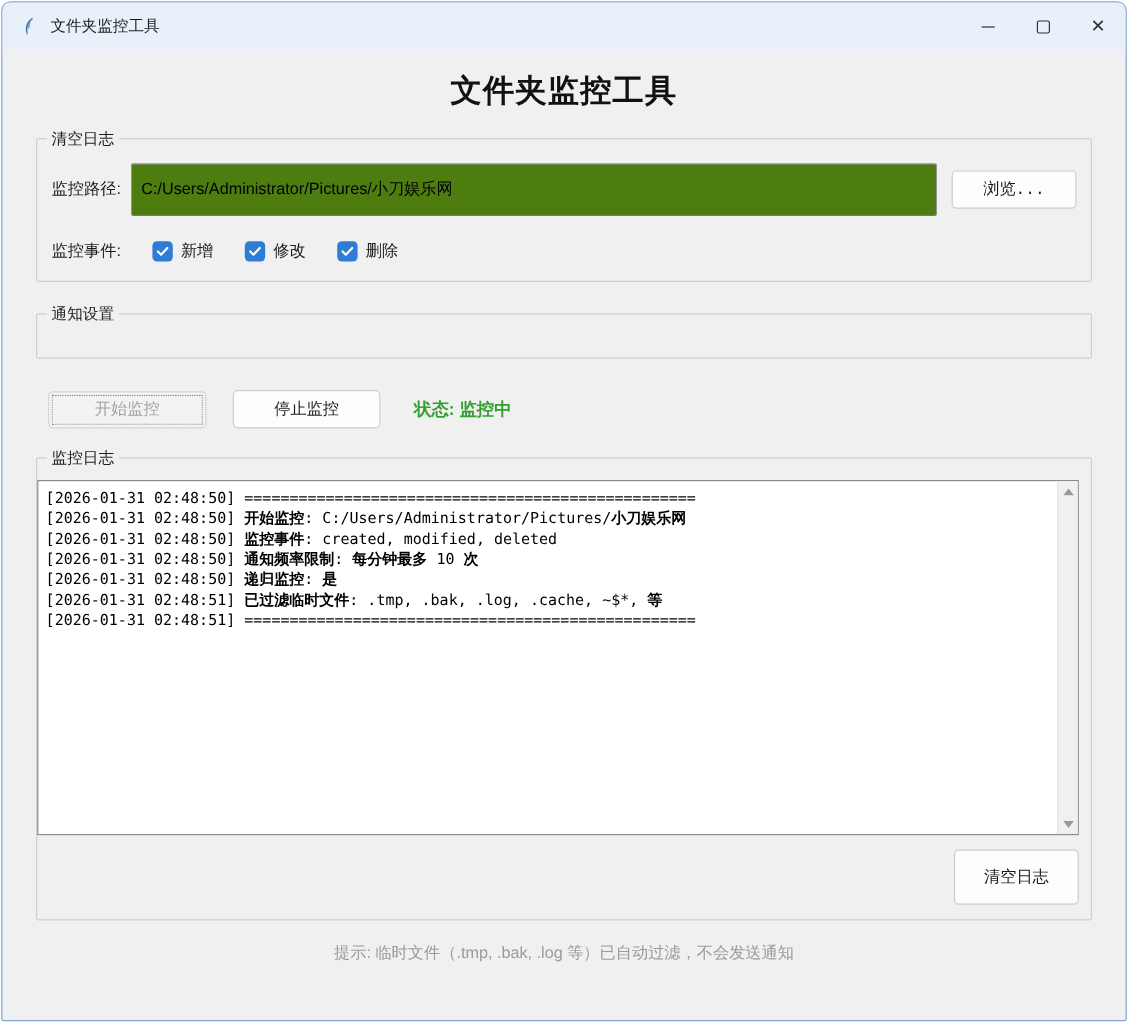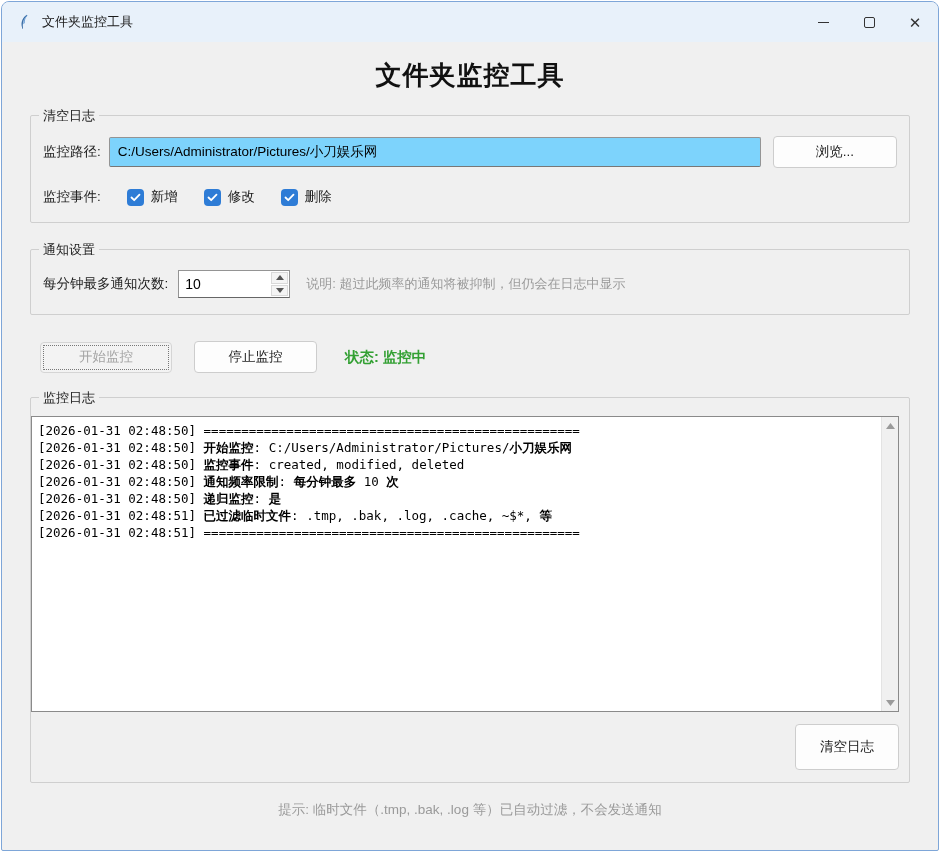--- a/index.html
+++ b/index.html
@@ -45,31 +45,31 @@
   }
   .groupbox .group-label {
     position: absolute; top: -9px; left: 8px; background: #f0f0f0;
     padding: 0 4px; font-size: 13px; color: #1b1b1b;
   }
 
   .row { display: flex; align-items: center; }
   .field-label { font-size: 13.5px; color: #1b1b1b; white-space: nowrap; }
 
   .path-entry {
-    flex: 1; height: 30px; margin-left: 8px; background: #7dd3fc;
+    flex: 1; height: 44px; margin-left: 8px; background: #4d7c0f;
     border: 1px solid #949494; border-bottom-color: #777; border-radius: 2px;
     font-size: 13.5px; padding: 0 8px; color: #000;
     font-family: "Liberation Sans", sans-serif;
   }
   .btn {
     background: #fdfdfd; border: 1px solid #cdcdcd; border-radius: 4px;
     font-size: 13.5px; color: #1b1b1b; cursor: default;
     font-family: "Liberation Sans", sans-serif;
   }
-  .browse-btn { width: 124px; height: 32px; margin-left: 12px; }
+  .browse-btn { width: 104px; height: 32px; margin-left: 12px; font-family: Liberation Mono, monospace; }
 
   .events-row { margin-top: 20px; }
   .checkbox-item { display: flex; align-items: center; margin-left: 26px; }
   .checkbox-item:first-of-type { margin-left: 10px; }
   .checkbox {
     width: 17px; height: 17px; border-radius: 4px; background: #2e7cd6;
     display: flex; align-items: center; justify-content: center; cursor: default;
   }
   .checkbox svg { display: block; }
   .checkbox-label { font-size: 13.5px; color: #1b1b1b; margin-left: 7px; }
@@ -191,39 +191,20 @@
               </svg>
           </span>
           <span class="checkbox-label">删除</span>
         </span>
       </div>
     </div>
 
     <div class="groupbox notify-group">
       <span class="group-label">通知设置</span>
 
-      <div class="row">
-        <span class="field-label">每分钟最多通知次数:</span>
-        <span class="spinbox">
-          <input class="spin-value" type="text" value="10" style="">
-          <span class="spin-arrows">
-            <button class="spin-btn">
-              <svg width="8" height="5" viewBox="0 0 8 5">
-                  <path d="M0 5 L4 0 L8 5 Z" fill="#555"></path>
-                </svg>
-            </button>
-            <button class="spin-btn">
-              <svg width="8" height="5" viewBox="0 0 8 5">
-                  <path d="M0 0 L4 5 L8 0 Z" fill="#555"></path>
-                </svg>
-            </button>
-          </span>
-        </span>
-        <span class="rate-hint">说明: 超过此频率的通知将被抑制，但仍会在日志中显示</span>
-      </div>
     </div>
 
     <div class="action-row">
       <button class="btn start-btn" disabled="">开始监控</button>
       <button class="btn stop-btn">停止监控</button>
       <span class="status-text" id="status-text" style="color: rgb(51, 160, 51);">状态: 监控中</span>
     </div>
 
     <div class="groupbox log-group">
       <span class="group-label">监控日志</span>

